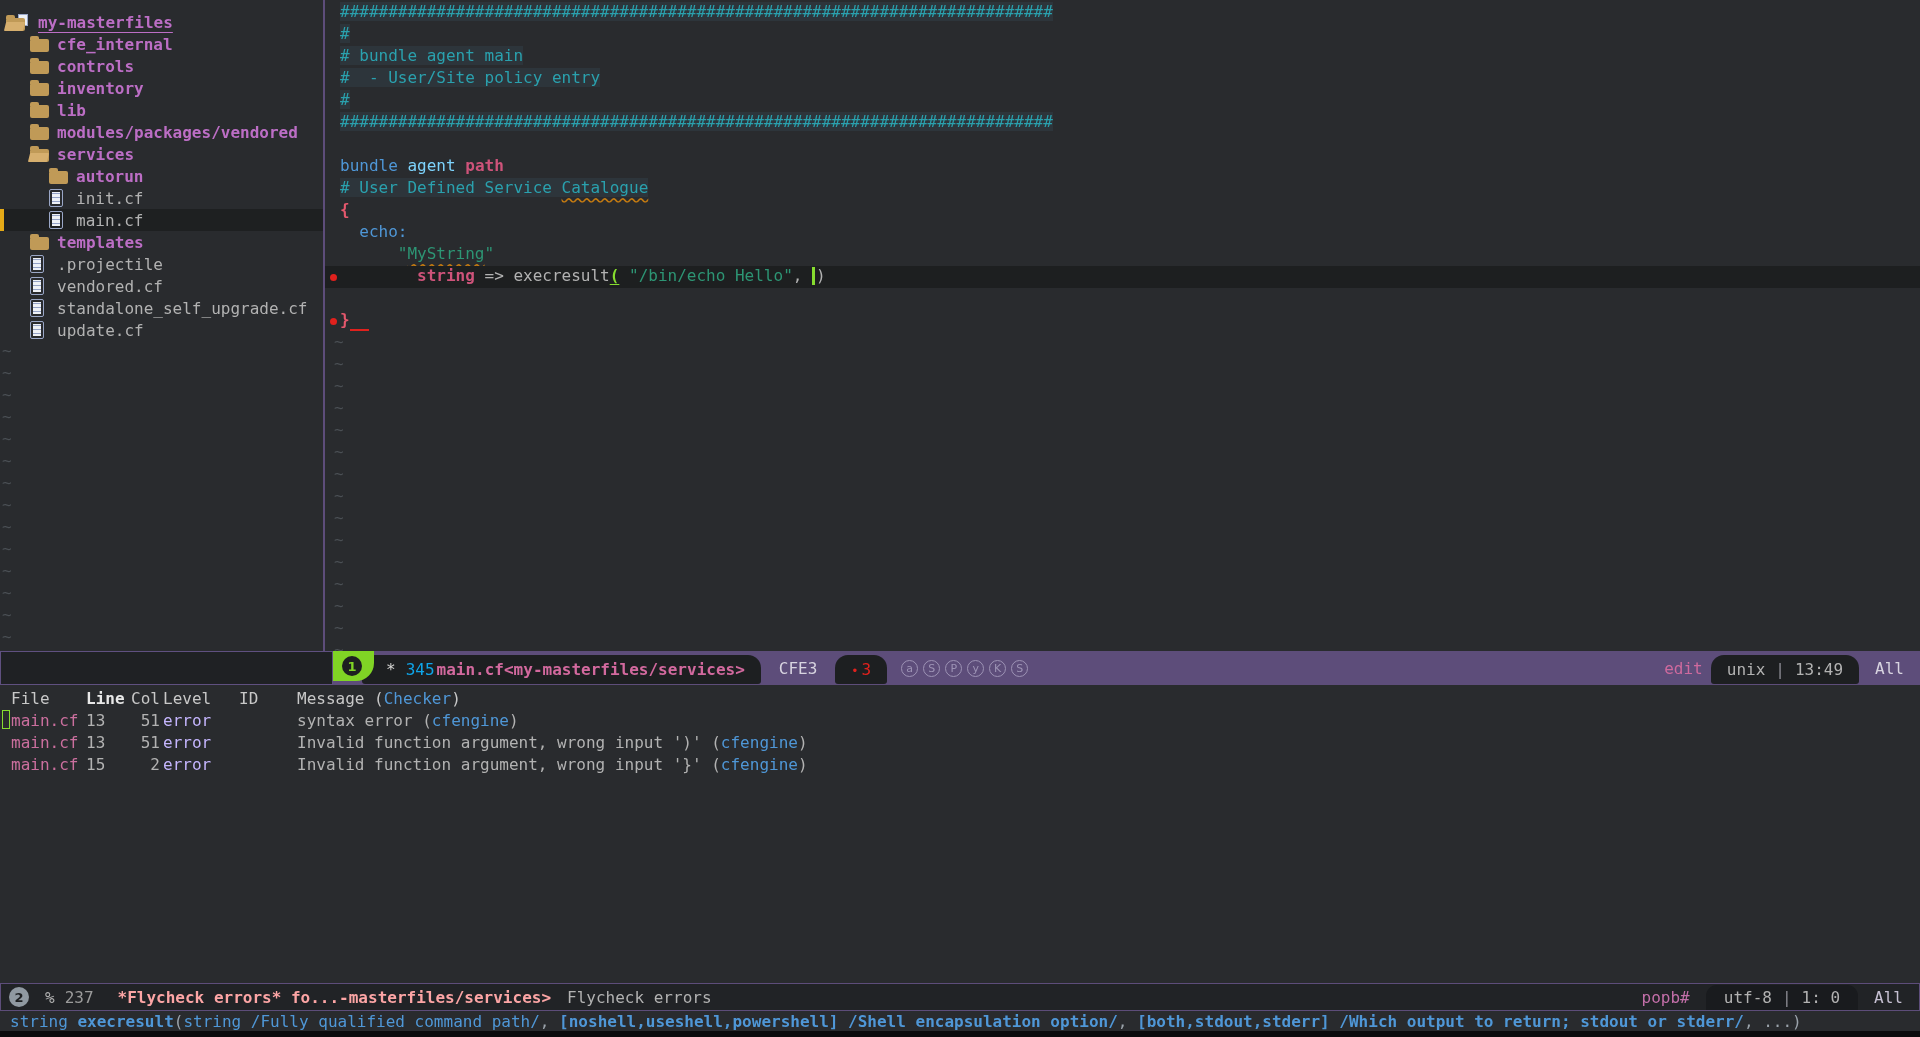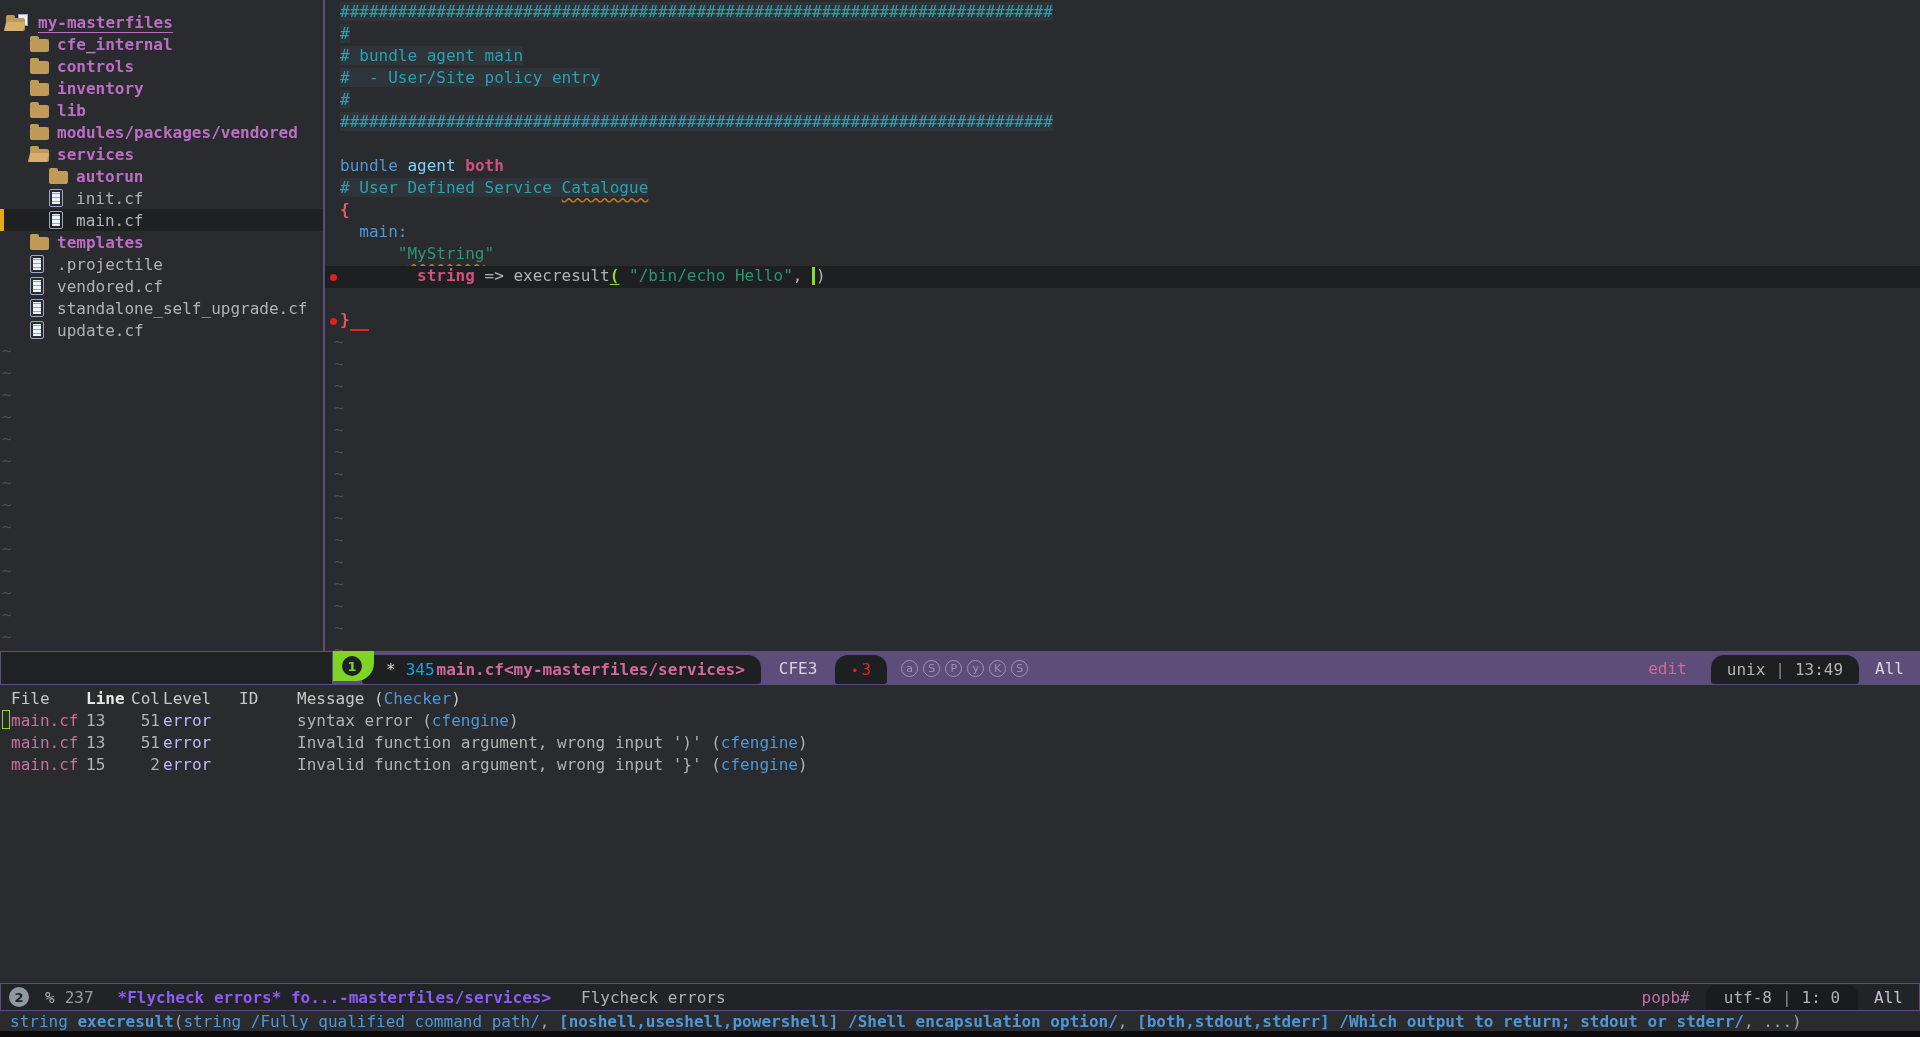--- a/index.html
+++ b/index.html
@@ -66,21 +66,21 @@
   .seg-buffer { margin-left:-12px; padding-left:24px; z-index:1; }
   .ml-mod { color:#d6d6d4; margin-right:10px; }
   .ml-size { color:#0ea5e9; margin-right:2px; }
   .ml-bufname { color:#d2699e; font-weight:bold; }
   .ml-mode { color:#d8d4e0; padding:0 18px; }
   .ml-err { color:#e0211d; }
   .ml-err .bullet { font-size:12px; margin-right:3px; }
   .minor-modes { display:flex; gap:5px; padding:0 14px; align-items:center; }
   .mm-circle { width:17px; height:17px; border:1px solid #9d93b5; border-radius:50%; color:#9d93b5; font-size:11px; display:flex; align-items:center; justify-content:center; font-family:"DejaVu Sans", sans-serif; }
   .ml-spacer { flex:1; }
-  .ml-state { color:#cf6a9e; padding-right:24px; }
+  .ml-state { color:#cf6a9e; padding-right:8px; }
   .ml-pos-seg { gap:0; }
   .ml-sep { color:#8a8a92; margin:0 10px; }
   .ml-all { color:#d8d4e0; padding:0 16px; }
 
   
   .flycheck { height:298px; padding-top:2px; overflow:hidden; }
   .fc-row { height:22px; display:flex; align-items:center; white-space:pre; padding-left:11px; position:relative; }
   .fc-file { width:75px; flex:none; }
   .fc-line { width:40px; flex:none; text-align:left; }
   .fc-col  { width:34px; flex:none; text-align:right; }
@@ -92,21 +92,21 @@
   .fc-file-val { color:#cb6f9e; }
   .fc-error { color:#c4b5fd; }
   .fc-checker { color:#4f97d7; }
   .fc-cursor { position:absolute; left:2px; top:1px; width:8px; height:19px; border:1px solid #86dc2f; }
 
   
   .modeline2 { height:28px; flex:none; background:#212326; border:1px solid #5d4d7a; display:flex; align-items:center; padding-left:8px; overflow:hidden; }
   .ml2-win { margin-right:16px; }
   .ml2-ro { color:#b2b2b2; margin-right:10px; }
   .ml2-size { color:#9b9b9b; margin-right:24px; }
-  .ml2-buf { color:#8b5cf6; font-weight:bold; margin-right:30px; }
+  .ml2-buf { color:#fca5a5; font-weight:bold; margin-right:16px; }
   .ml2-mode { color:#b2b2b2; }
   .ml2-anzu { color:#c36fa9; padding-right:16px; }
   .ml2-enc-seg { align-self:flex-end; height:25px; background:#191b1e; border-radius:11px 11px 0 0; display:flex; align-items:center; padding:0 18px; }
   .ml2-all { color:#c6c0d2; padding:0 16px; }
 
   
   .echo { height:20px; display:flex; align-items:center; padding-left:10px; white-space:pre; overflow:hidden; background:#292b2e; }
   .e-blue { color:#4f97d7; }
   .e-blue-b { color:#4f97d7; font-weight:bold; }
   .e-gray { color:#9ba3ab; }
@@ -152,24 +152,24 @@
       </div>
     <div class="win-divider"></div>
     <div class="editor" id="editor">
         <div class="code-line"><span class="s-cmt">##########################################################################</span></div>
         <div class="code-line"><span class="s-cmt">#</span></div>
         <div class="code-line"><span class="s-cmt"># bundle agent main</span></div>
         <div class="code-line"><span class="s-cmt">#  - User/Site policy entry</span></div>
         <div class="code-line"><span class="s-cmt">#</span></div>
         <div class="code-line"><span class="s-cmt">##########################################################################</span></div>
         <div class="code-line"></div>
-        <div class="code-line"><span class="s-kw">bundle</span><span class="s-plain"> </span><span class="s-mag">agent</span><span class="s-plain"> </span><span class="s-type">both</span></div>
+        <div class="code-line"><span class="s-kw">bundle</span><span class="s-plain"> </span><span class="s-mag">agent</span><span class="s-plain"> </span><span class="s-type">path</span></div>
         <div class="code-line"><span class="s-cmt"># User Defined Service </span><span class="s-cmt-sp">Catalogue</span></div>
         <div class="code-line"><span class="s-brace">{</span></div>
-        <div class="code-line"><span class="s-plain">  </span><span class="s-blue">main:</span></div>
+        <div class="code-line"><span class="s-plain">  </span><span class="s-blue">echo:</span></div>
         <div class="code-line"><span class="s-plain">      </span><span class="s-str">"</span><span class="s-str-sp">MyString</span><span class="s-str">"</span></div>
         <div class="code-line hl"><span class="err-dot"></span><span class="s-plain">        </span><span class="s-type">string</span><span class="s-plain"> =&gt; </span><span class="s-plain">execresult</span><span class="s-paren">(</span><span class="s-plain"> </span><span class="s-str">"/bin/echo Hello"</span><span class="s-plain">, </span><span class="s-cursor"></span><span class="s-plain">)</span></div>
         <div class="code-line"></div>
         <div class="code-line"><span class="err-dot"></span><span class="s-brace">}</span><span class="s-errws">  </span></div>
         <div class="tilde-row">~</div>
         <div class="tilde-row">~</div>
         <div class="tilde-row">~</div>
         <div class="tilde-row">~</div>
         <div class="tilde-row">~</div>
         <div class="tilde-row">~</div>

